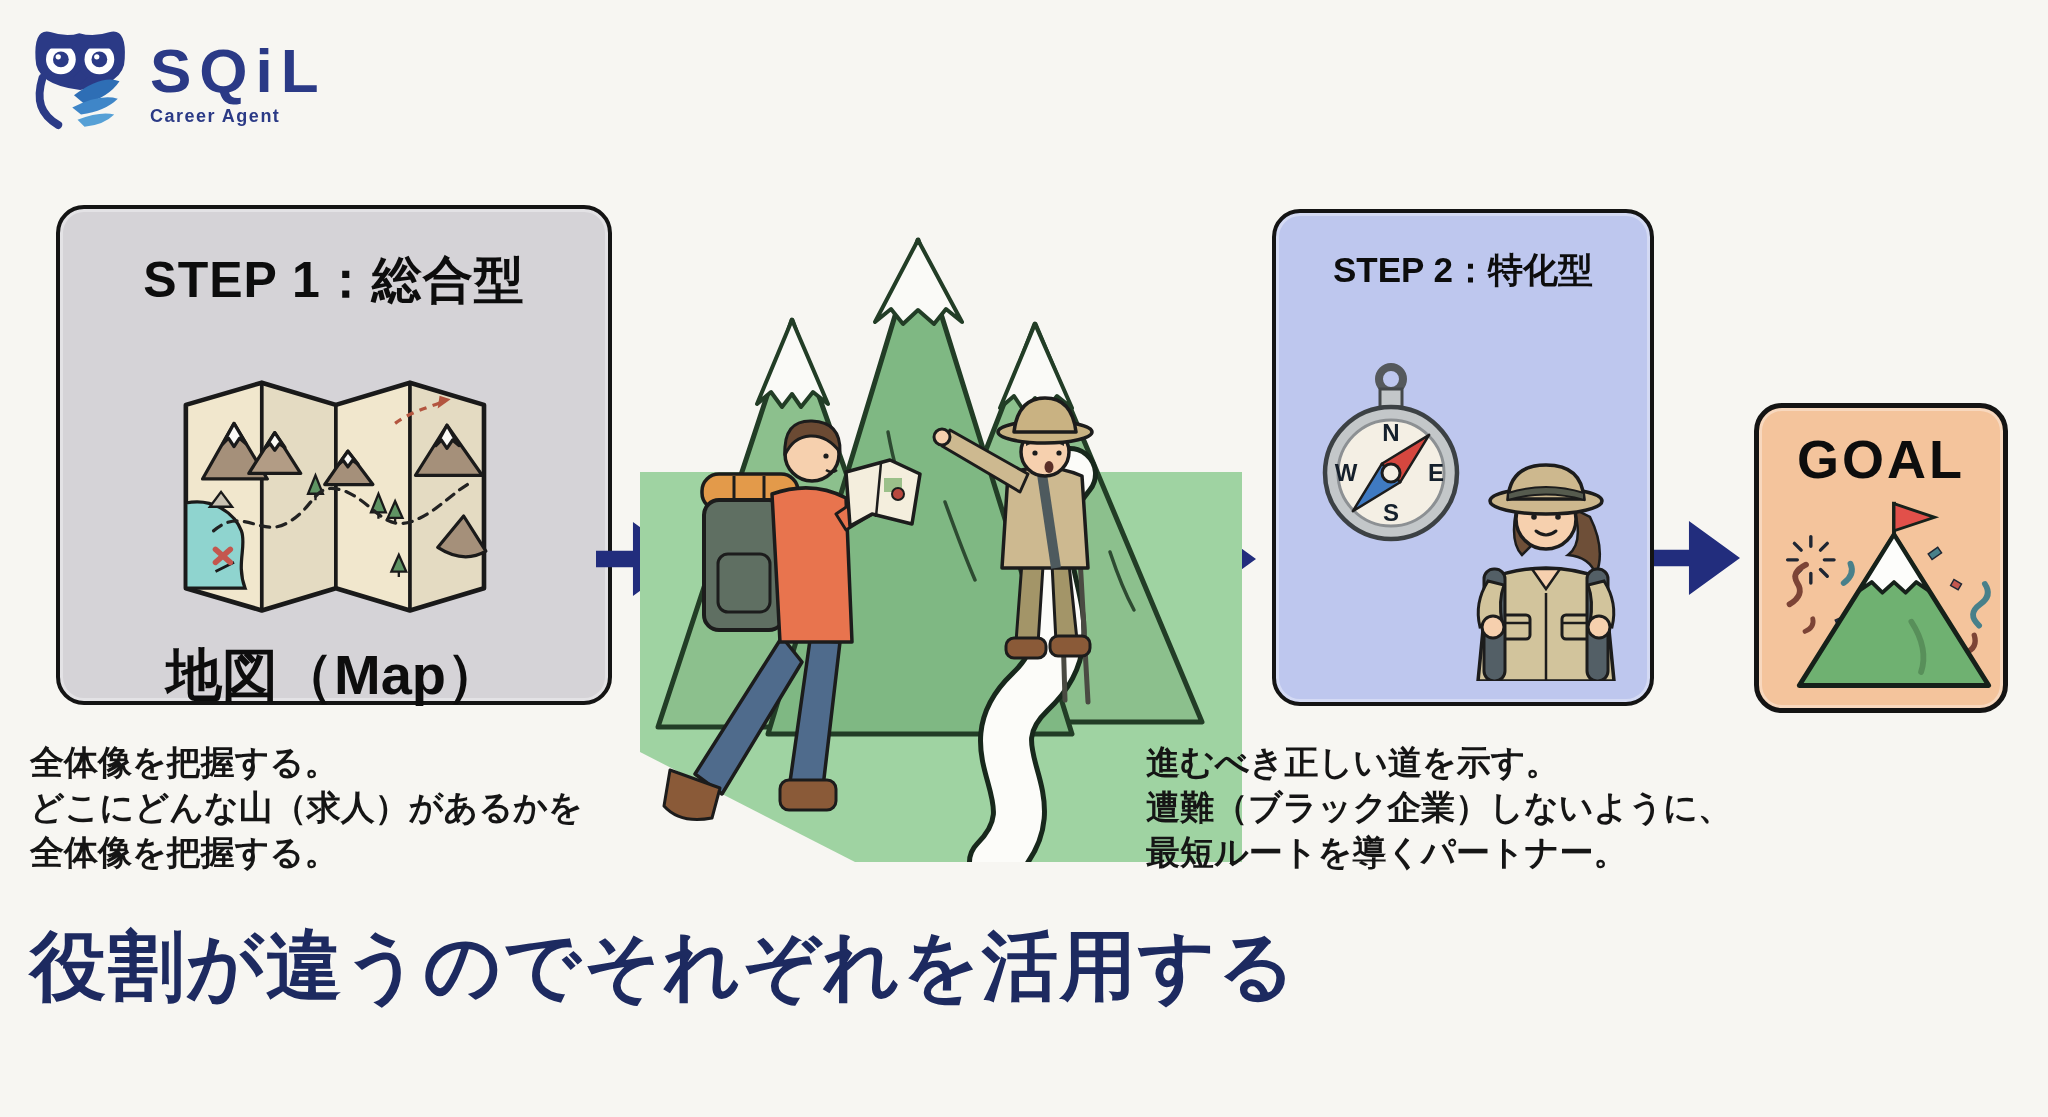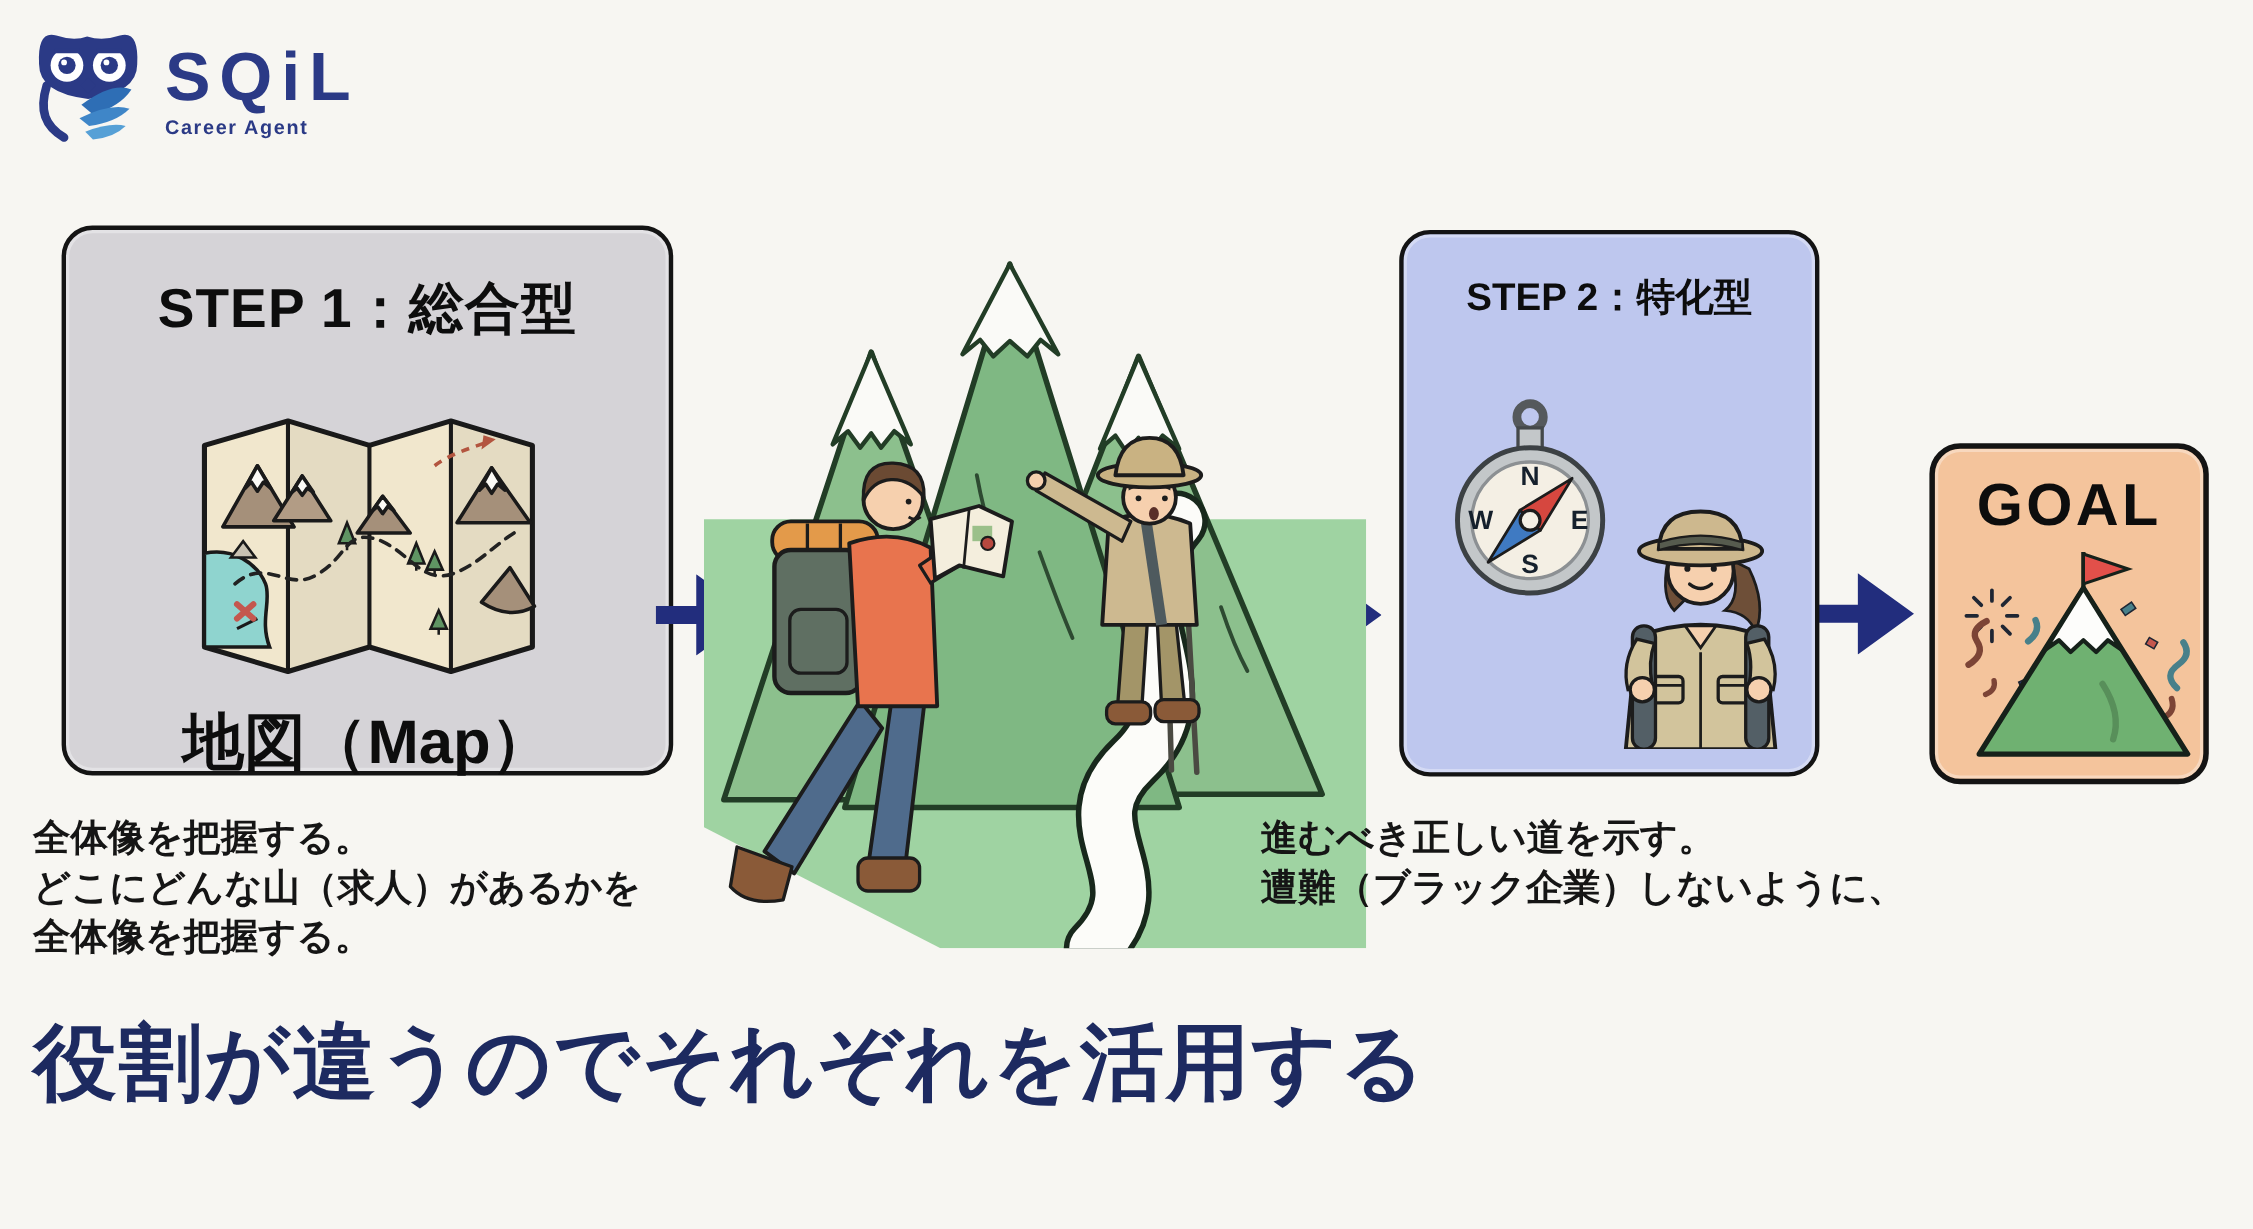--- a/index.html
+++ b/index.html
@@ -238,20 +238,21 @@
     <path d="M80,80 Q90,88 100,80" stroke="#1c1c1c" stroke-width="3" fill="none" stroke-linecap="round"></path>
     <ellipse cx="90" cy="50" rx="56" ry="13" fill="#cdb88e" stroke="#1c1c1c" stroke-width="3.5"></ellipse>
     <path d="M52,48 Q54,14 90,14 Q126,14 128,48 Z" fill="#cdb88e" stroke="#1c1c1c" stroke-width="3.5"></path>
     <path d="M52,42 Q90,30 128,42 L128,49 Q90,38 52,49 Z" fill="#565b4e" stroke="#1c1c1c" stroke-width="2"></path>
   </svg>
 </div>
 
 <div class="desc desc-step2">
   <div>進むべき正しい道を示す。</div>
   <div>遭難（ブラック企業）しないように、</div>
+  <div>最短ルートを導くパートナー。</div>
 </div>
 
 <div class="card card-goal">
   <div class="card-title">GOAL</div>
   <svg class="goal-art" width="236" height="205" viewBox="0 0 244 212">
 
     <g stroke="#1f2633" stroke-width="3.5" stroke-linecap="round">
       <path d="M36,52 L36,42 M36,80 L36,90 M22,66 L12,66 M50,66 L60,66 M26,56 L19,49 M46,56 L53,49 M26,76 L19,83 M46,76 L53,83"></path>
     </g>
 

